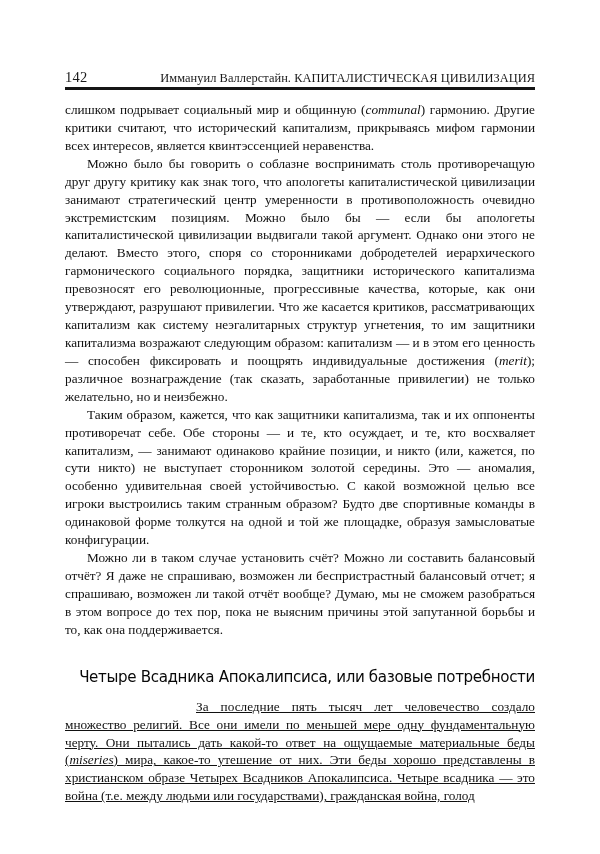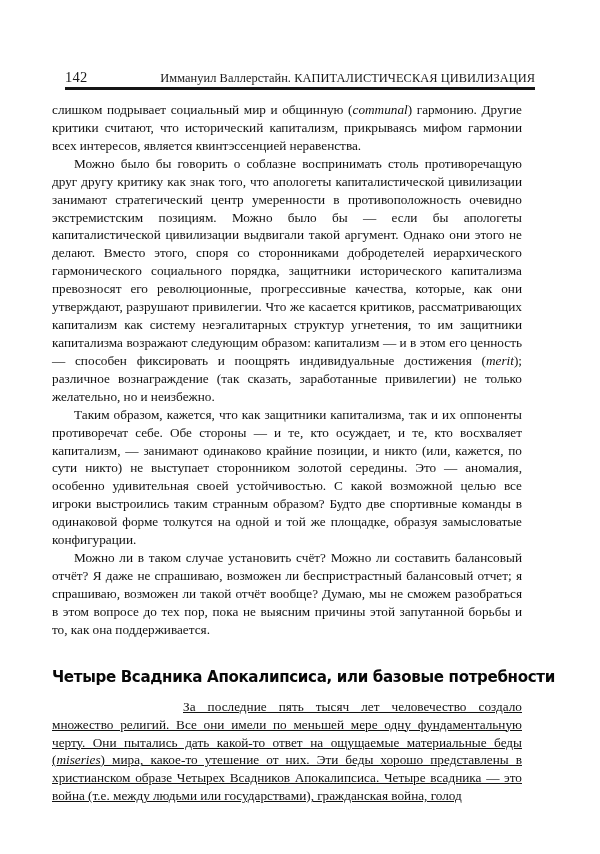--- a/index.html
+++ b/index.html
@@ -53,21 +53,21 @@
     left: 65px;
     top: 87px;
     width: 470px;
     height: 3px;
     background: #151515;
   }
 
   
   .column {
     position: absolute;
-    left: 52px;
+    left: 65px;
     top: 101px;
     width: 470px;
   }
 
   p.para {
     margin: 0;
     font-size: 13.25px;
     line-height: 17.92px;
     text-align: justify;
     text-justify: inter-word;
@@ -86,21 +86,21 @@
   p.para i,
   p.para em {
     font-style: italic;
   }
 
   
   h2.section-heading {
     margin: 0;
     font-family: "DejaVu Sans", "Liberation Sans", sans-serif;
     font-size: 15.1px;
-    font-weight: bold;
+    font-weight: normal;
     line-height: 20px;
     letter-spacing: -0.35px;
     color: #080808;
     text-align: right;
     white-space: nowrap;
   }
   .gap-before-heading { height: 28px; }
   .gap-after-heading  { height: 11px; }
 </style>
 </head>

